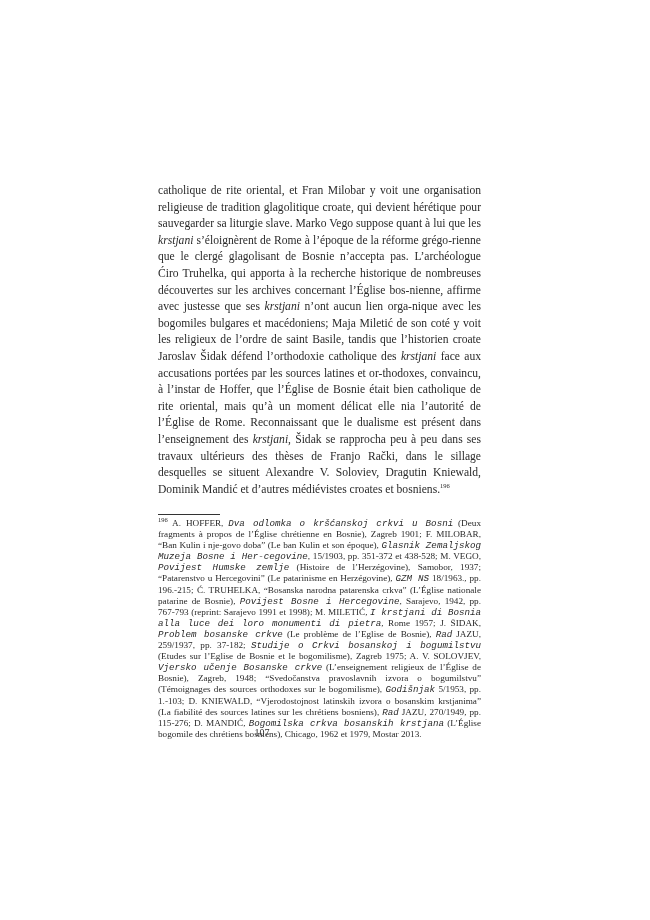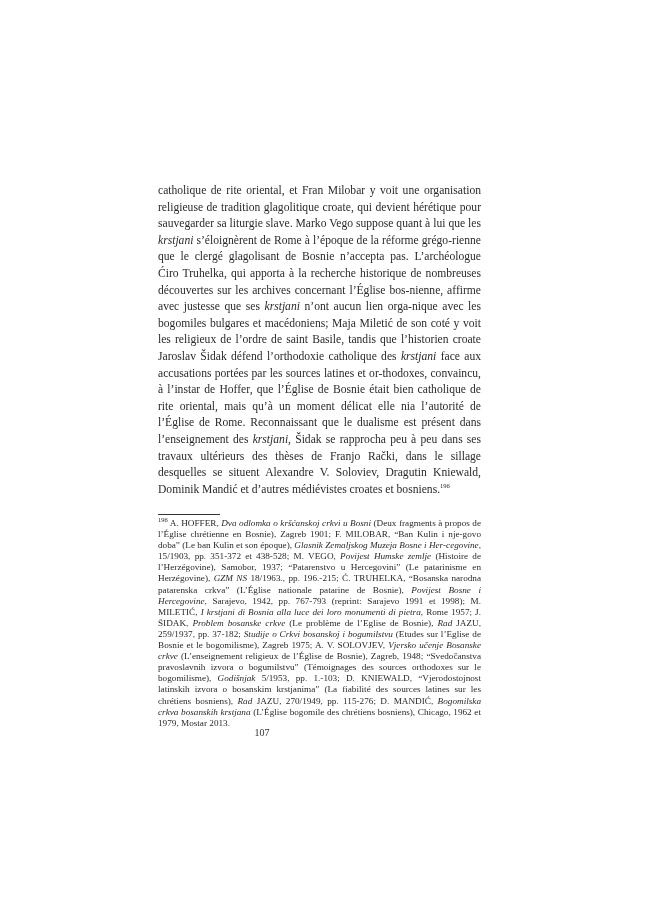--- a/index.html
+++ b/index.html
@@ -16,21 +16,21 @@
   .fn-rule {
     position:absolute; left:158px; top:514px; width:62px; height:0;
     border-top:1px solid #333;
   }
   .footnote {
     position:absolute; left:158px; top:518px; width:323px;
     font-family:"Liberation Serif", "DejaVu Serif", serif;
     font-size:9.2px; line-height:11.1px; color:#2a2a2a;
     text-align:justify;
   }
-  .footnote i { font-style:italic; }
+  .footnote i { font-style:italic;font-family:Liberation Mono, monospace; }
   .page-number {
     position:absolute; left:0; width:524px; top:727px; text-align:center;
     font-family:"Liberation Serif", "DejaVu Serif", serif;
     font-size:10px; color:#333;
   }
 </style>
 </head>
 <body>
 
 <div class="page">

